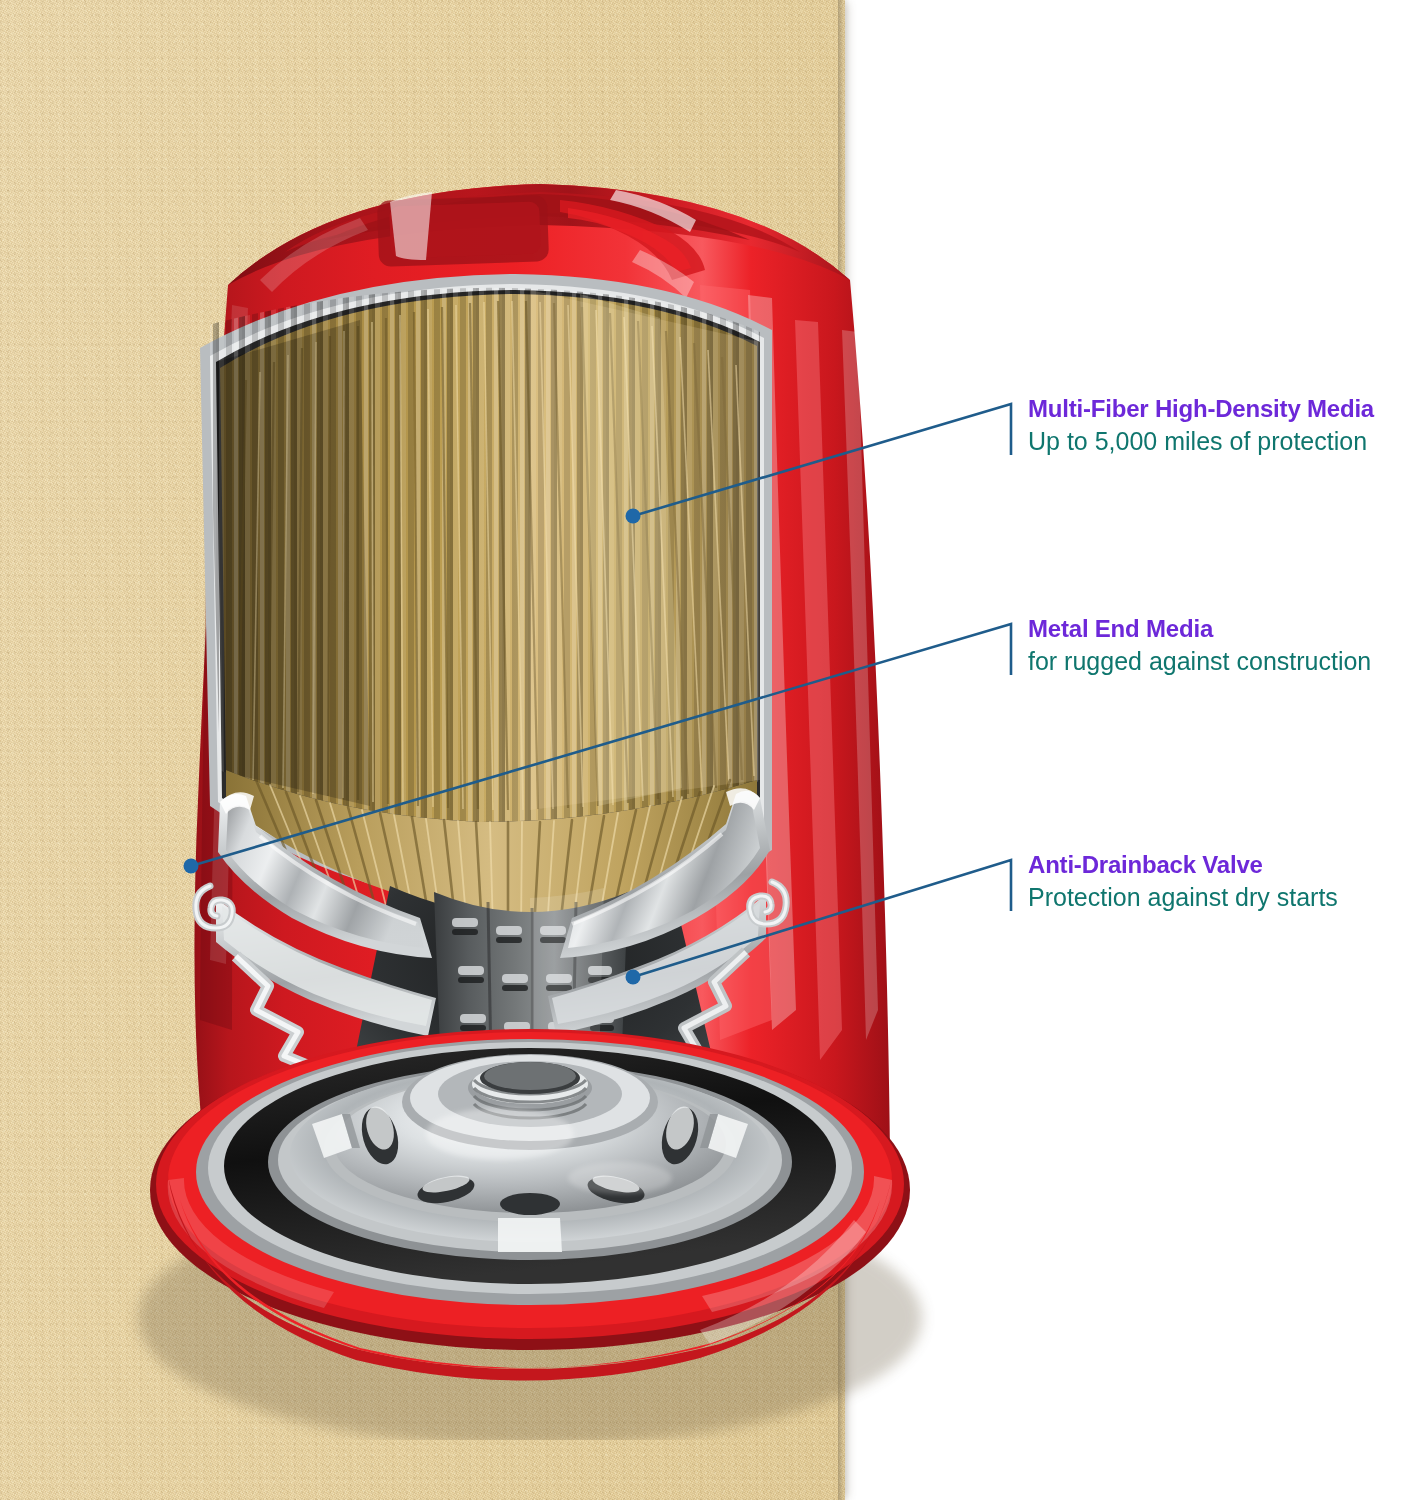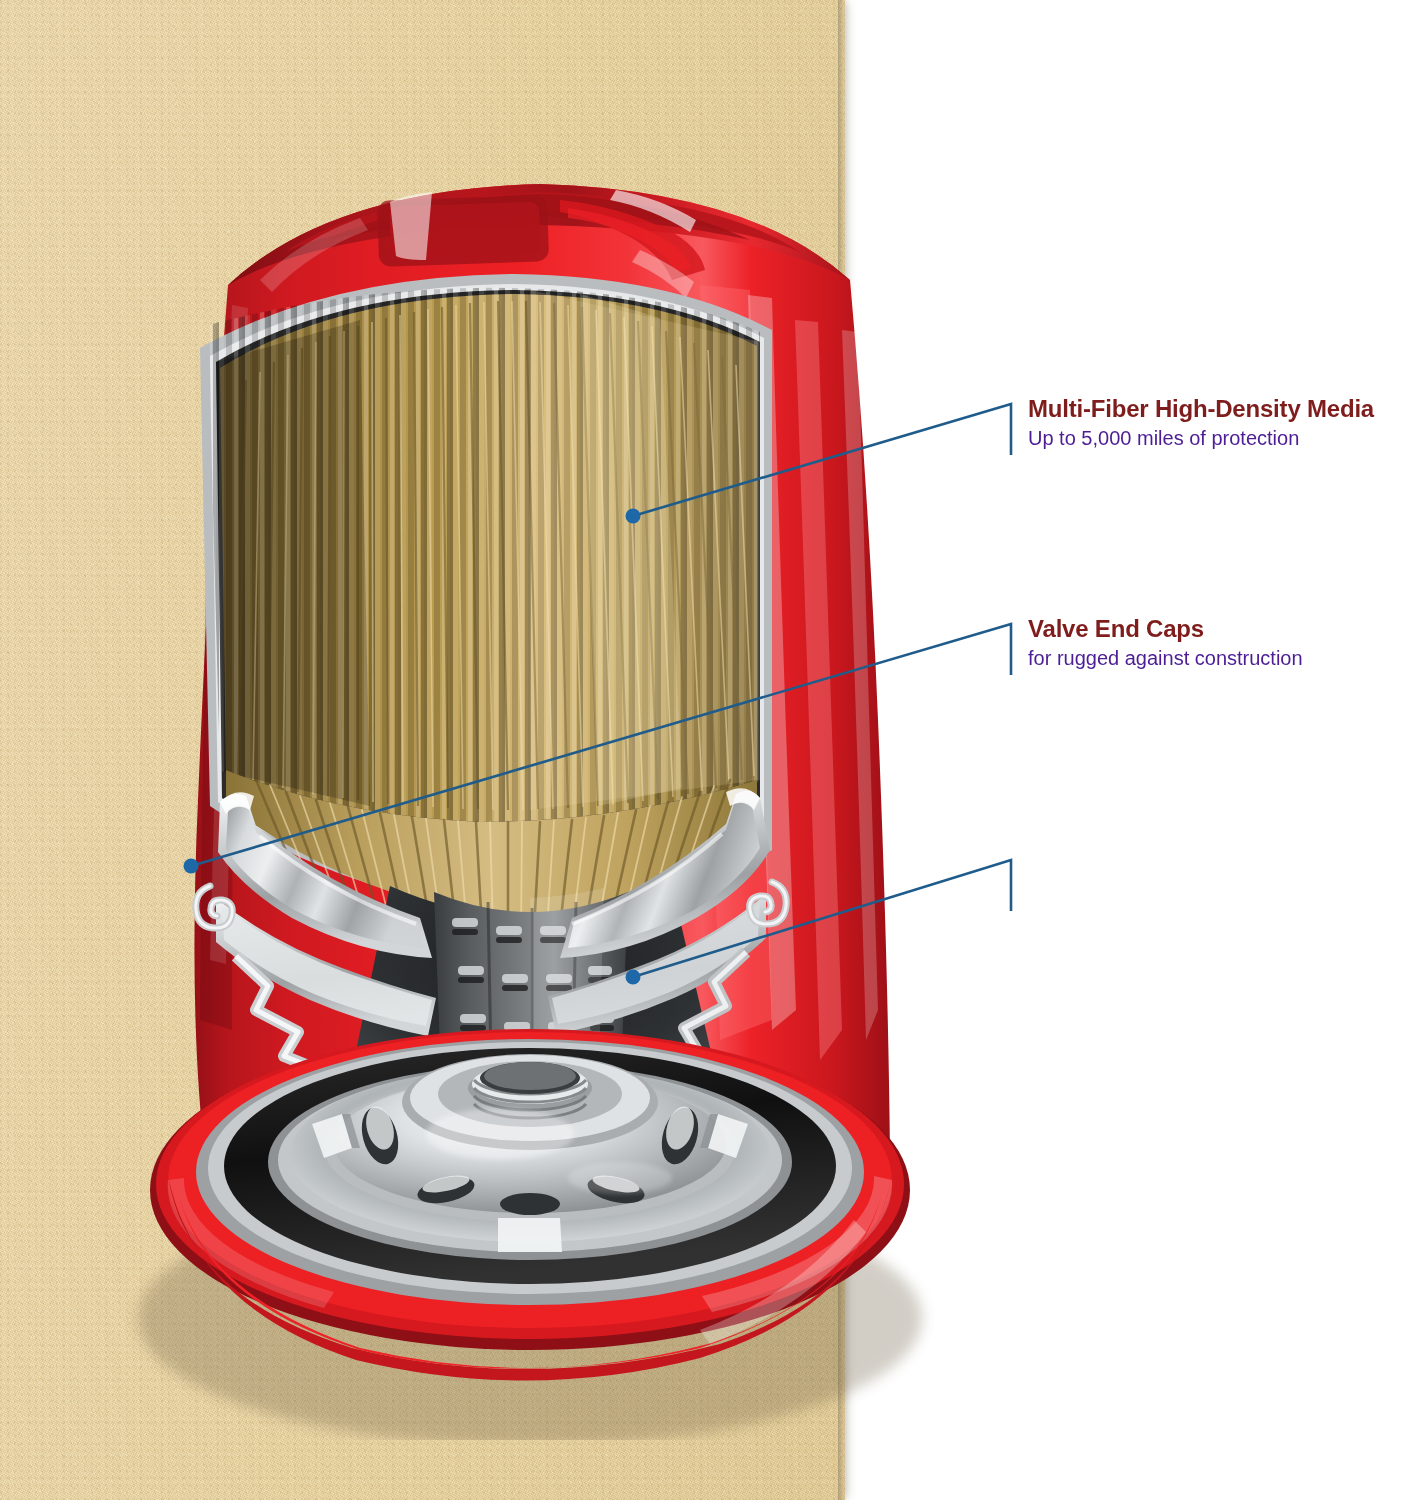--- a/index.html
+++ b/index.html
@@ -46,28 +46,28 @@
   
   #filter-art{position:absolute;left:60px;top:80px;width:940px;height:1360px;}
   #filter-art svg{display:block;width:100%;height:100%;}
 
   
   .callout{position:absolute;}
   .callout .title{
     font-size:24px;
     font-weight:bold;
     letter-spacing:-0.2px;
-    color:#7f1d1d;
+    color:#6d28d9;
     line-height:1.12;
     white-space:nowrap;
   }
   .callout .sub{
-    font-size:20px;
+    font-size:25px;
     font-weight:normal;
-    color:#4c1d95;
+    color:#0f766e;
     line-height:1.22;
     margin-top:3px;
     white-space:nowrap;
   }
   #callout-1{left:1028px;top:396px;}
   #callout-2{left:1028px;top:616px;}
   #callout-3{left:1028px;top:852px;}
 
   #leaders{position:absolute;left:0;top:0;width:1418px;height:1500px;pointer-events:none;}
 </style>
@@ -551,18 +551,22 @@
       <circle cx="633" cy="977" r="7.5"></circle>
     </g>
   </svg>
 
   <div class="callout" id="callout-1" style="left: 1028px;">
     <div class="title">Multi-Fiber High-Density Media</div>
     <div class="sub">Up to 5,000 miles of protection</div>
   </div>
 
   <div class="callout" id="callout-2" style="left: 1028px;">
-    <div class="title">Valve End Caps</div>
+    <div class="title">Metal End Media</div>
     <div class="sub">for rugged against construction</div>
   </div>
 
+  <div class="callout" id="callout-3" style="left: 1028px;">
+    <div class="title">Anti-Drainback Valve</div>
+    <div class="sub">Protection against dry starts</div>
+  </div>
 
 </div>
 
 </body></html>

